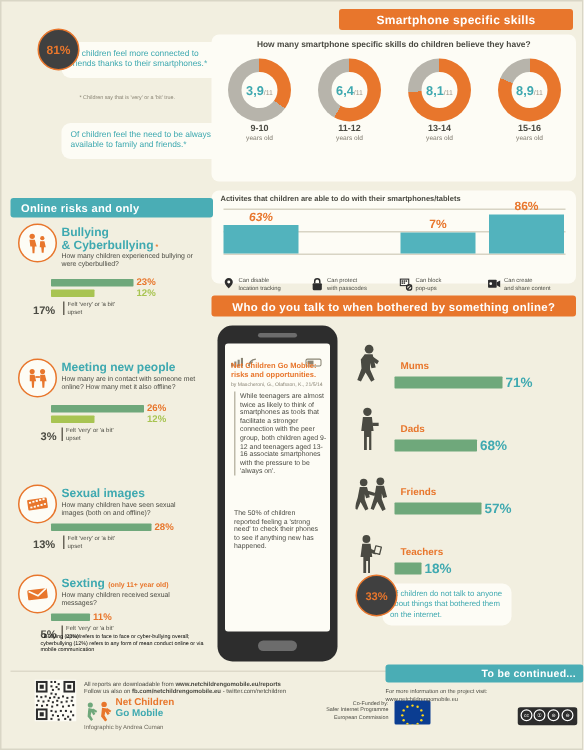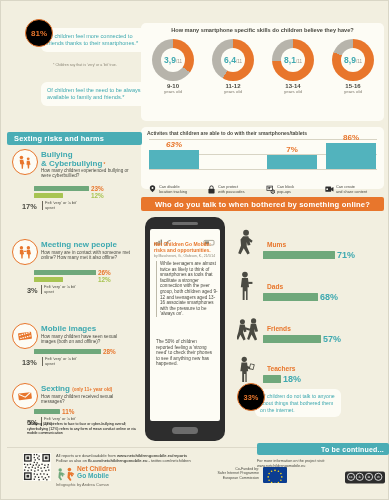--- a/index.html
+++ b/index.html
@@ -18,21 +18,21 @@
   
   .band{
     position:absolute;color:#ffffff;font-weight:bold;
     display:flex;align-items:center;
     letter-spacing:.2px;
   }
   .band-orange{background:#e8762c;}
   .band-teal{background:#4aadb5;}
   .white-card{background:#fdfcf5;border-radius:6px;}
   .ring{
-    border-radius:50%;background:#000000;
+    border-radius:50%;background:#404040;
     border:1.6px solid #e8762c;color:#e8762c;
     display:flex;align-items:center;justify-content:center;
     font-weight:bold;
   }
   .icon-circle{
     border-radius:50%;border:1.6px solid #e8762c;background:#fdfcf5;
     display:flex;align-items:center;justify-content:center;
   }
   .teal-txt{color:#3fa9b0;}
   .orange-txt{color:#e8762c;}
@@ -158,20 +158,23 @@
   <div class="ring" id="cl81">
     <span>81%</span>
   </div>
 
   <div id="note-star">* Children say that is 'very' or a 'bit' true.</div>
 
   <div class="white-card" id="card72">
     <div class="callout-txt">Of children feel the need to be always available to family and friends.*</div>
   </div>
 
+  <div class="band band-orange" id="skills-band">
+    <span>Smartphone specific skills</span>
+  </div>
   <div id="skills-card">
     <div id="skills-q">How many smartphone specific skills do children believe they have?</div>
     <div id="donuts-host">
         <div class="donut-wrap" style="left: 2px;">
           <div class="donut" style="background:conic-gradient(#e8762c 0deg 126deg,#b7b4ab 126deg 360deg)">
             <div class="donut-hole">
               <span class="donut-val">3,9<span class="donut-den">/11</span></span>
             </div>
           </div>
           <div class="donut-age">9-10<small>years old</small></div>
@@ -256,21 +259,21 @@
               <rect x="0.4" y="1.6" width="6.4" height="6" rx="0.6" fill="#2d2d2d"></rect>
               <path d="M6.8 3.6l2.6-1.4v5l-2.6-1.4z" fill="#2d2d2d"></path>
               <circle cx="2.4" cy="4.6" r="1" fill="#fdfcf5"></circle>
             </svg></span>
           <span>Can create<br>and share content</span>
         </div>
       </div>
   </div>
 
   <div class="band band-teal" id="risk-band">
-    <span>Sexting risks and harms</span>
+    <span>Online risks and only</span>
   </div>
   <div id="risks-host">
       <div>
         <div class="icon-circle risk-ic" style="top:148px">
           <span style="line-height:0"><svg width="16" height="16" viewBox="0 0 18 18">
               <g fill="#e8762c">
                 <circle cx="5" cy="4" r="2"></circle>
                 <path d="M3 6.6h4l1.4 5H7l-.3 5H5.3L5 11.6H3.6z"></path>
                 <circle cx="12.6" cy="5.4" r="1.6"></circle>
                 <path d="M11 7.7h3.2l1 4.4h-1.3l-.3 4.2h-1.4l-.4-4.2h-1.1z"></path>
@@ -320,21 +323,21 @@
                 <rect x="10.6" y="5.6" width="1.6" height="1.4" transform="rotate(-8 9 9)"></rect>
                 <rect x="13.2" y="5.3" width="1.6" height="1.4" transform="rotate(-8 9 9)"></rect>
                 <rect x="3.3" y="10.3" width="1.6" height="1.4" transform="rotate(-8 9 9)"></rect>
                 <rect x="5.9" y="10" width="1.6" height="1.4" transform="rotate(-8 9 9)"></rect>
                 <rect x="8.5" y="9.7" width="1.6" height="1.4" transform="rotate(-8 9 9)"></rect>
                 <rect x="11.1" y="9.4" width="1.6" height="1.4" transform="rotate(-8 9 9)"></rect>
                 <rect x="13.7" y="9.1" width="1.6" height="1.4" transform="rotate(-8 9 9)"></rect>
               </g>
             </svg></span>
         </div>
-        <div class="risk-h" style="top:323px">Mobile images</div>
+        <div class="risk-h" style="top:323px">Sexual images</div>
         <div class="risk-q" style="top:333px;width:92px">How many children have seen sexual images (both on and offline)?</div>
         <div class="rbar green-bar" style="left:33px;top:348px;width:67px"></div>
         <div class="rpct orange-txt" style="left:102px;top:346.6px">28%</div>
         <div class="rfeltnum" style="left:21px;top:357px">13%</div>
         <div class="rfelt" style="left:41px;top:356px;width:42px">Felt 'very' or 'a bit' upset</div>
       </div>
       <div>
         <div class="icon-circle risk-ic" style="top:382px">
           <span style="line-height:0"><svg width="16" height="16" viewBox="0 0 18 18">
               <g fill="#e8762c">

